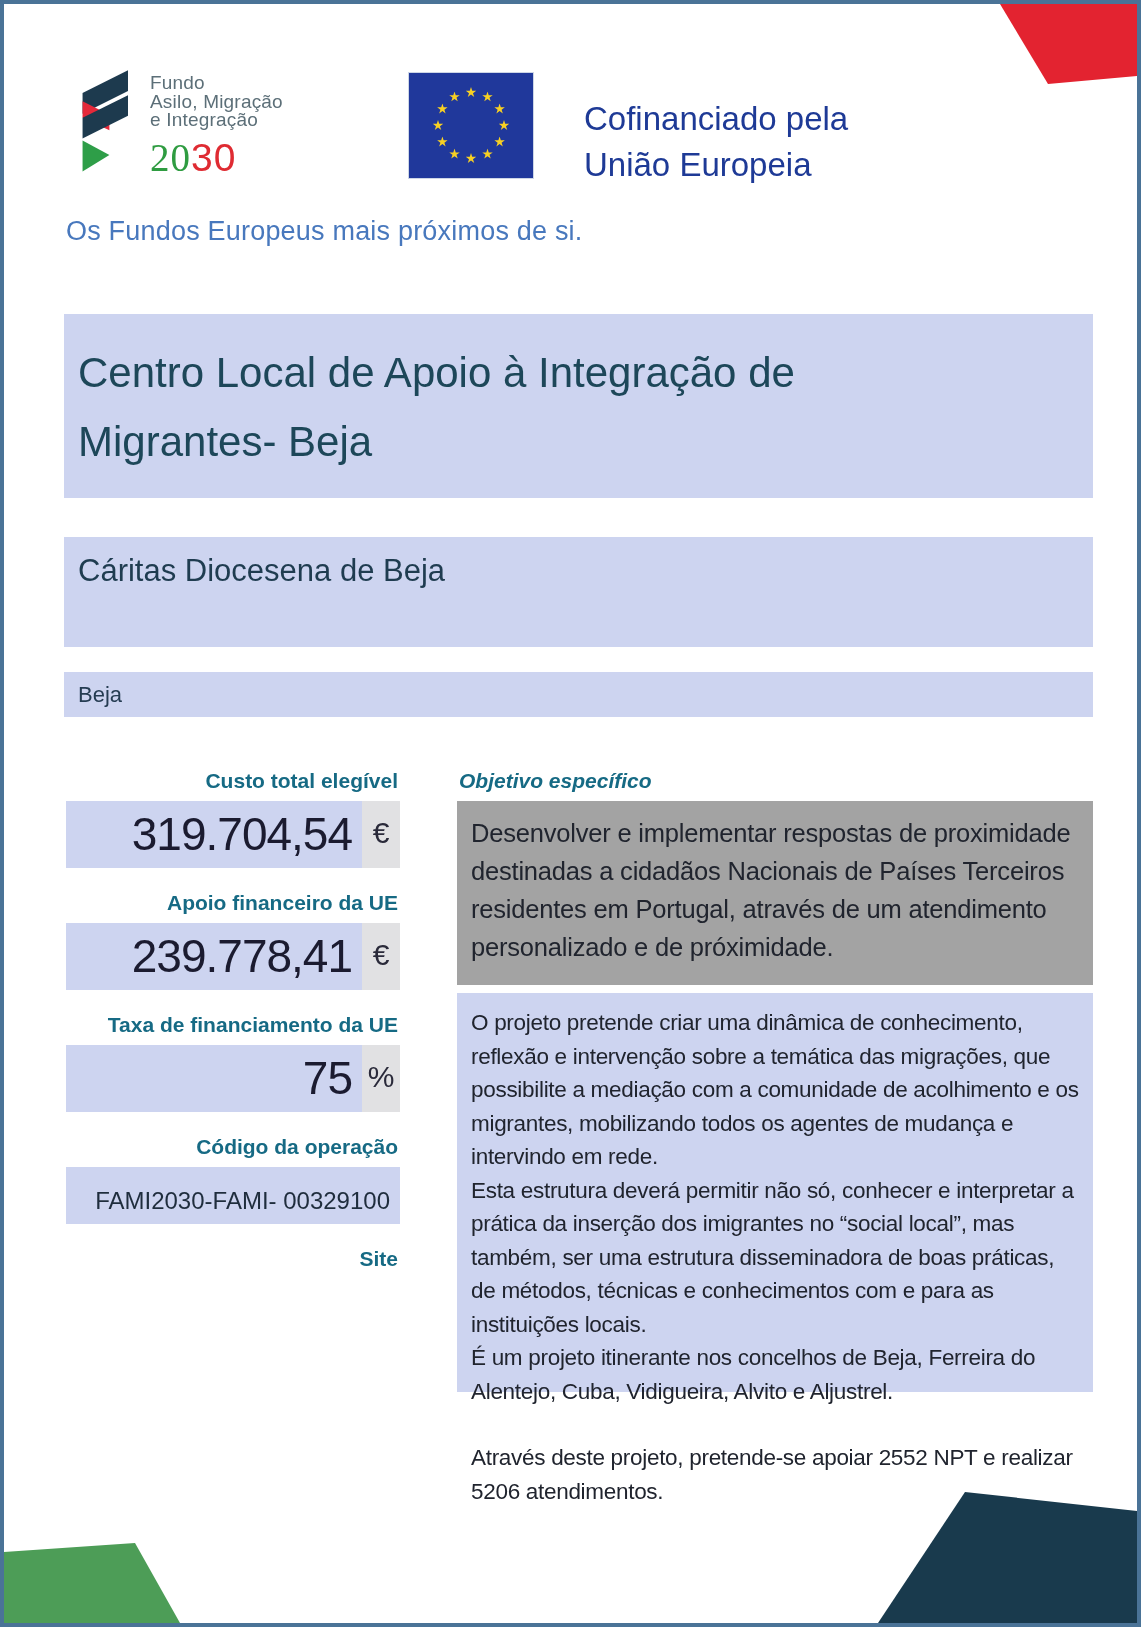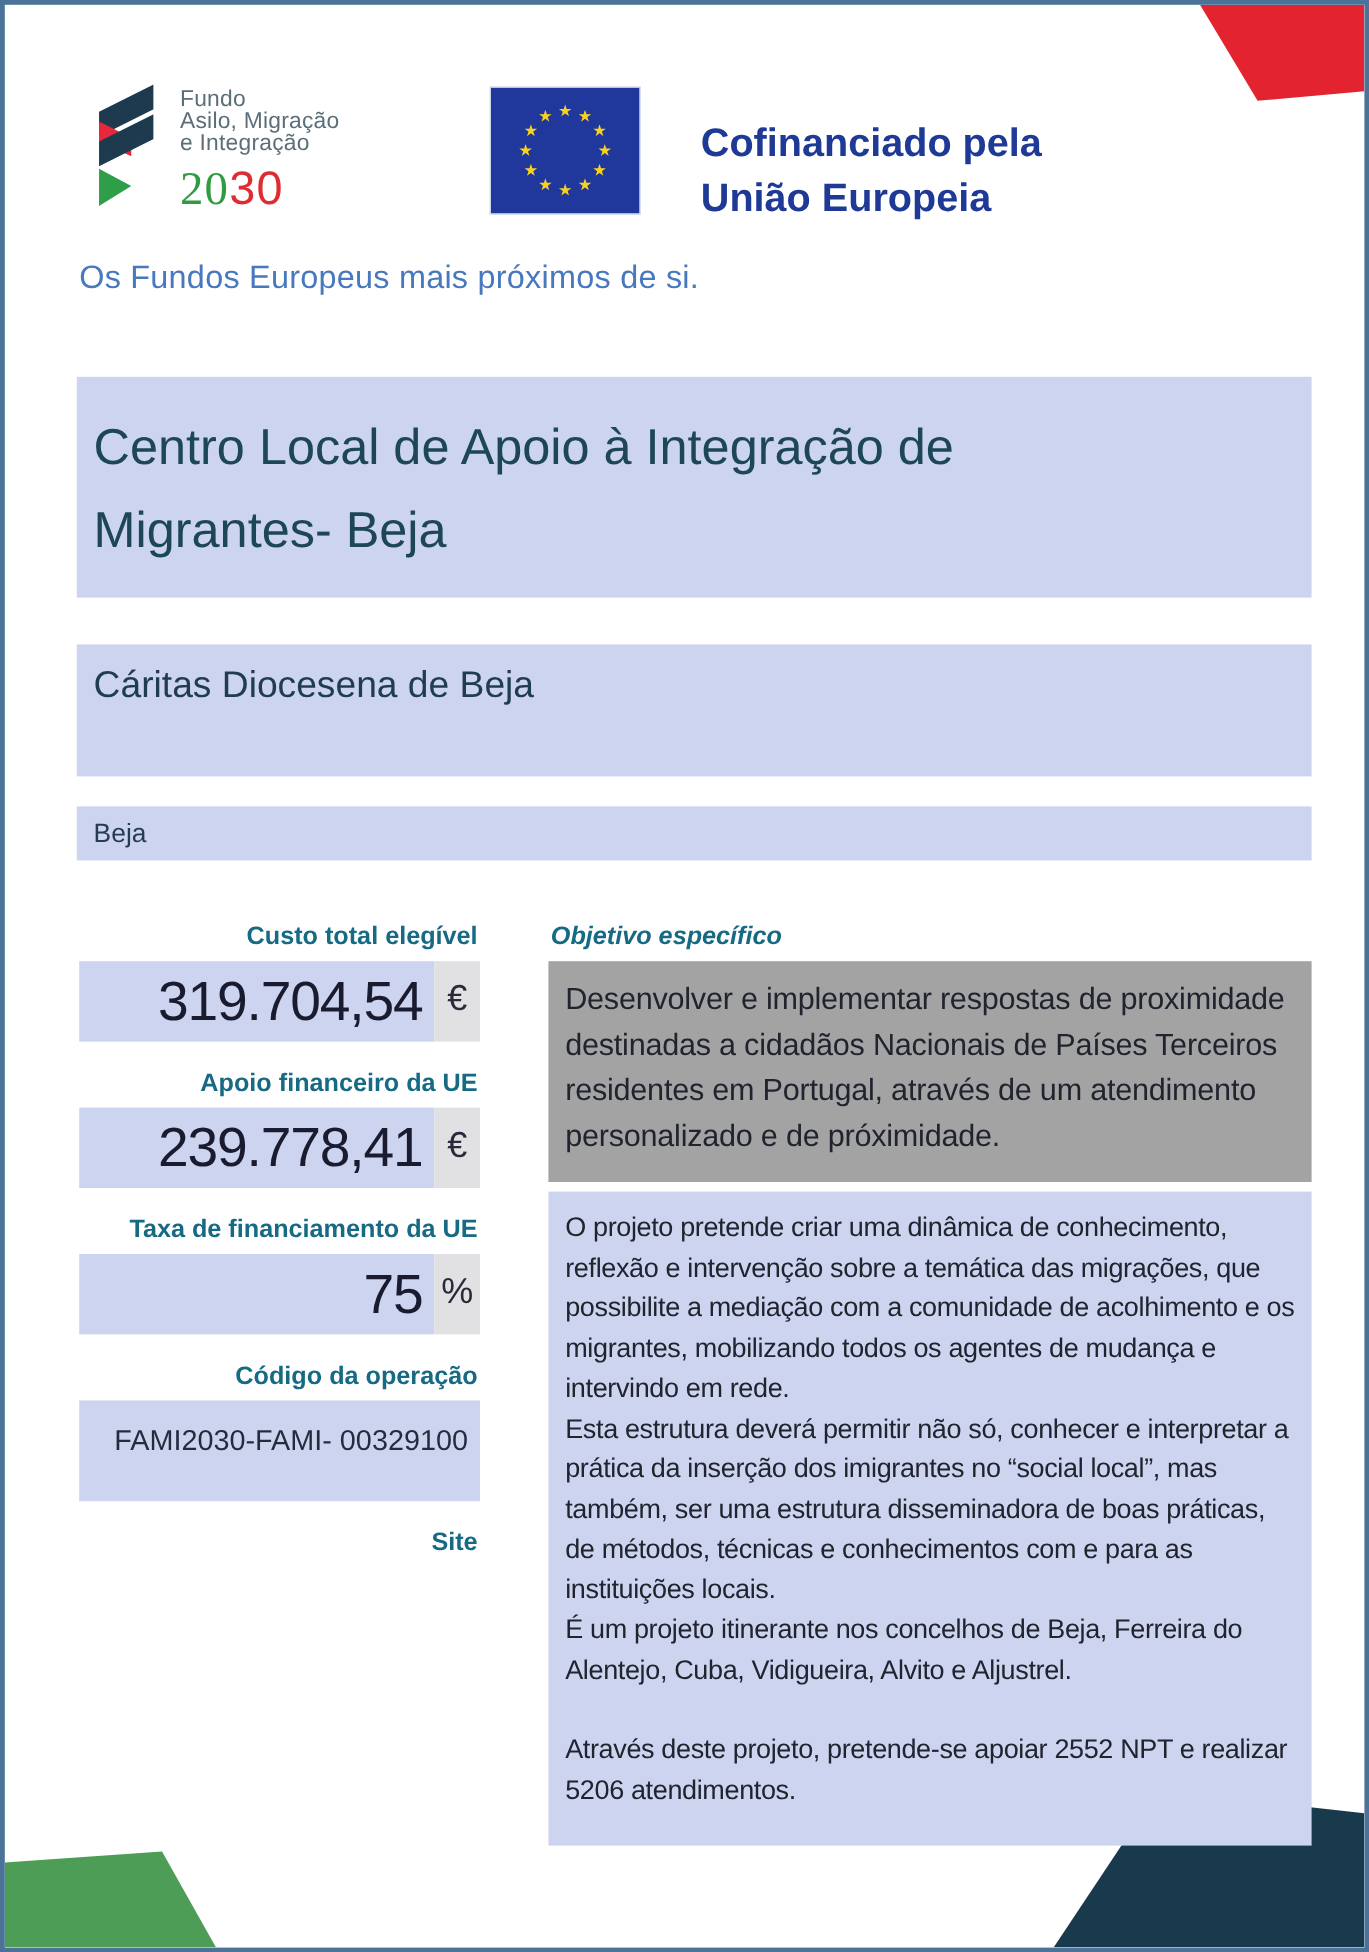--- a/index.html
+++ b/index.html
@@ -9,42 +9,42 @@
   }
   .abs{position:absolute;}
   
   .fami-logo-ribbon{left:62px;top:66px;width:62px;height:104px;}
   .fami-logo-text{left:146px;top:70px;color:#5c6f78;}
   .fami-logo-text .ln{font-size:19px;line-height:18.5px;letter-spacing:.2px;}
   .fami-year{margin-top:9px;font-size:39px;line-height:38px;letter-spacing:1px;}
   .fami-year .g{color:#2f9c41;font-family:Liberation Serif, serif;}
   .fami-year .r{color:#df2b32;}
   .eu-flag{left:404px;top:68px;width:124px;height:105px;border:1px solid #cdd6e6;box-sizing:content-box;}
-  .eu-caption{left:580px;top:92px;font-size:33px;line-height:46px;font-weight:bold;color:#1e3a96;}
+  .eu-caption{left:580px;top:92px;font-size:33px;line-height:46px;font-weight:normal;color:#1e3a96;}
   .tagline{left:62px;top:212px;font-size:27px;color:#4878bd;letter-spacing:.2px;}
   
   .lavbox{background:#cdd4f0;}
   .title-box{left:60px;top:310px;width:1029px;height:184px;}
   .title-box .txt{padding:24px 0 0 14px;font-size:42px;line-height:69px;color:#1d4759;max-width:860px;}
   .beneficiary-box{left:60px;top:533px;width:1029px;height:110px;}
   .beneficiary-box .txt{padding:16px 0 0 14px;font-size:31px;color:#1f3c50;}
   .location-box{left:60px;top:668px;width:1029px;height:45px;}
   .location-box .txt{padding:10px 0 0 14px;font-size:22px;color:#253c52;}
   
   .left-col{left:62px;top:764px;width:334px;}
   .fld-label{font-size:21px;font-weight:bold;color:#166a84;text-align:right;height:26px;line-height:26px;margin-bottom:7px;padding-right:2px;}
   .val-row{display:flex;height:67px;margin-bottom:22px;}
   .val-main{flex:1;background:#cdd4f0;text-align:right;font-size:46px;letter-spacing:-1px;color:#1b1b30;line-height:67px;padding-right:10px;}
   .val-unit{width:38px;background:#e1e1e3;text-align:center;font-size:30px;color:#2a2a3a;line-height:64px;}
-  .val-text{height:84px;background:#cdd4f0;text-align:right;font-size:24px;color:#1f2d3d;line-height:67px;padding-right:10px;margin-bottom:22px;}
+  .val-text{height:57px;background:#cdd4f0;text-align:right;font-size:24px;color:#1f2d3d;line-height:67px;padding-right:10px;margin-bottom:22px;}
   
   .right-col{left:453px;top:764px;width:636px;}
   .right-col .fld-label{text-align:left;padding-left:2px;font-style:italic;}
   .obj-box{box-sizing:border-box;height:184px;background:#a3a3a3;padding:13px 14px;font-size:25.5px;line-height:38px;letter-spacing:-.2px;color:#20242e;}
-  .desc-box{box-sizing:border-box;height:545px;background:#cdd4f0;margin-top:8px;padding:13px 14px;font-size:22.5px;line-height:33.5px;letter-spacing:-.3px;color:#20242e;}
+  .desc-box{box-sizing:border-box;height:399px;background:#cdd4f0;margin-top:8px;padding:13px 14px;font-size:22.5px;line-height:33.5px;letter-spacing:-.3px;color:#20242e;}
   .desc-box p{margin:0;}
   .desc-box p.gap{min-height:33px;}
   
   .corners{left:0;top:0;width:1133px;height:1619px;pointer-events:none;}
 </style>
 </head>
 <body>
 
 <div class="page">
 

